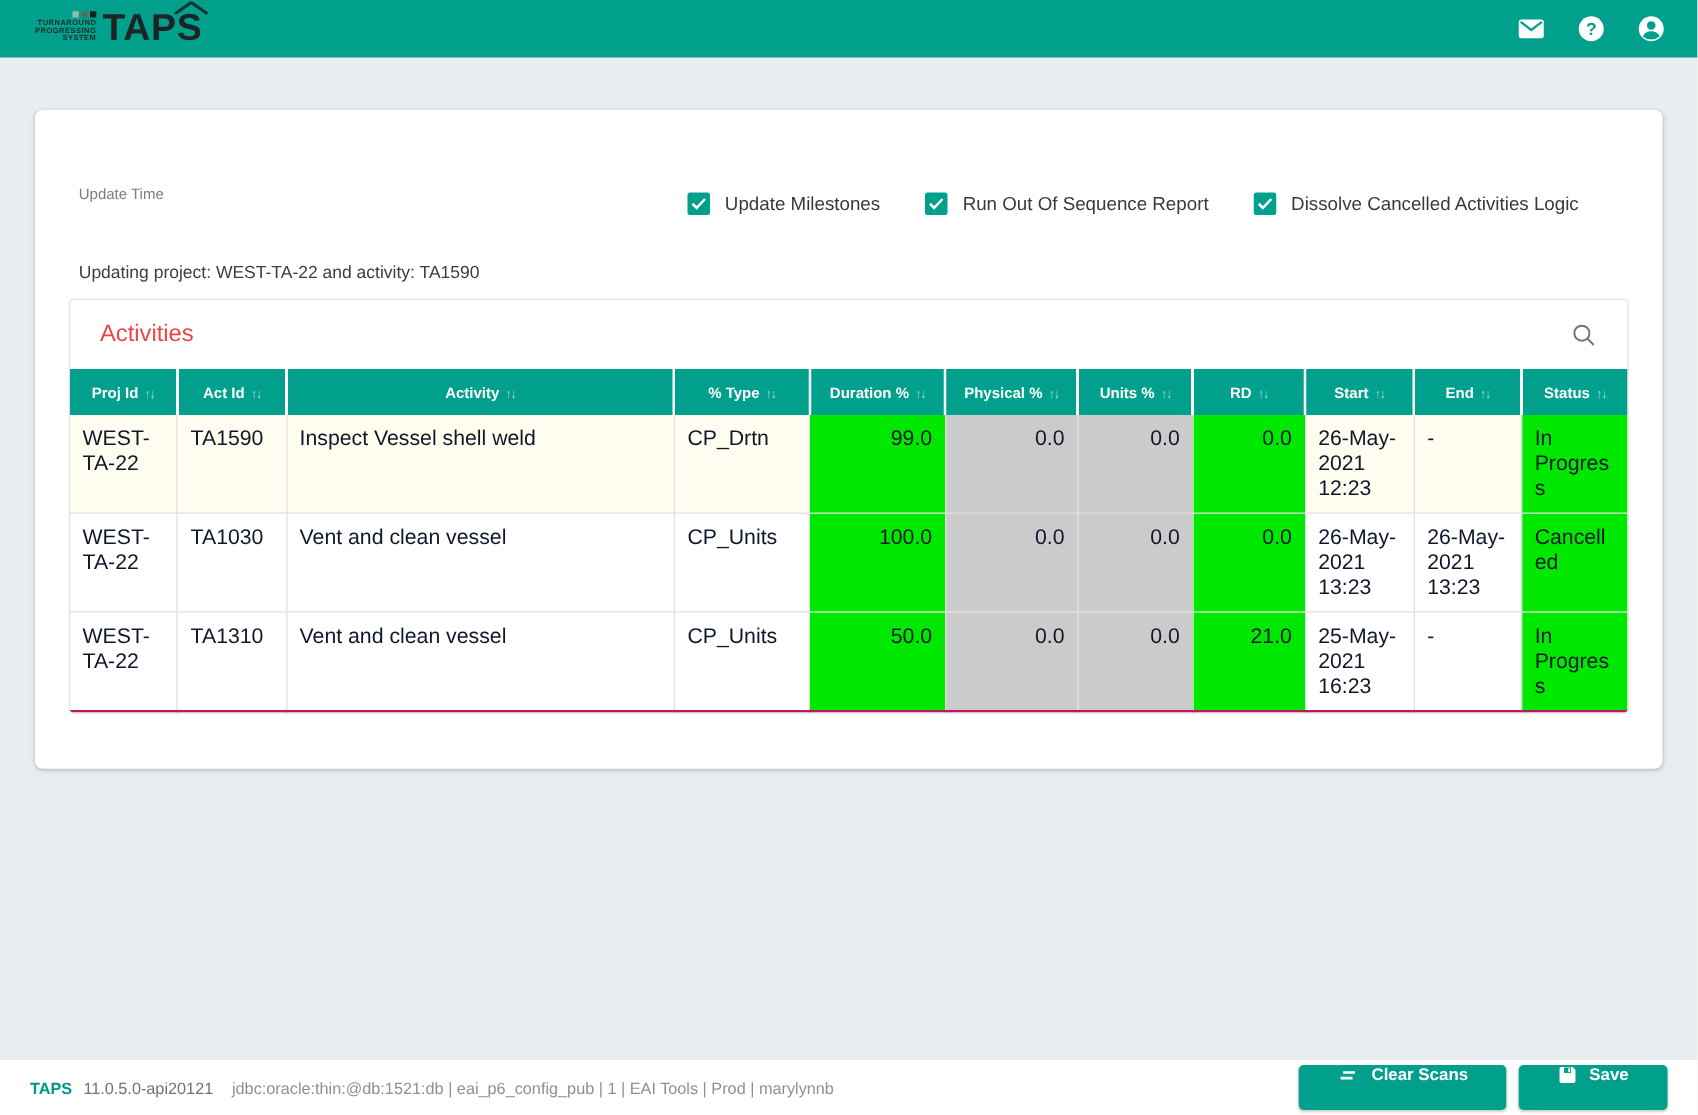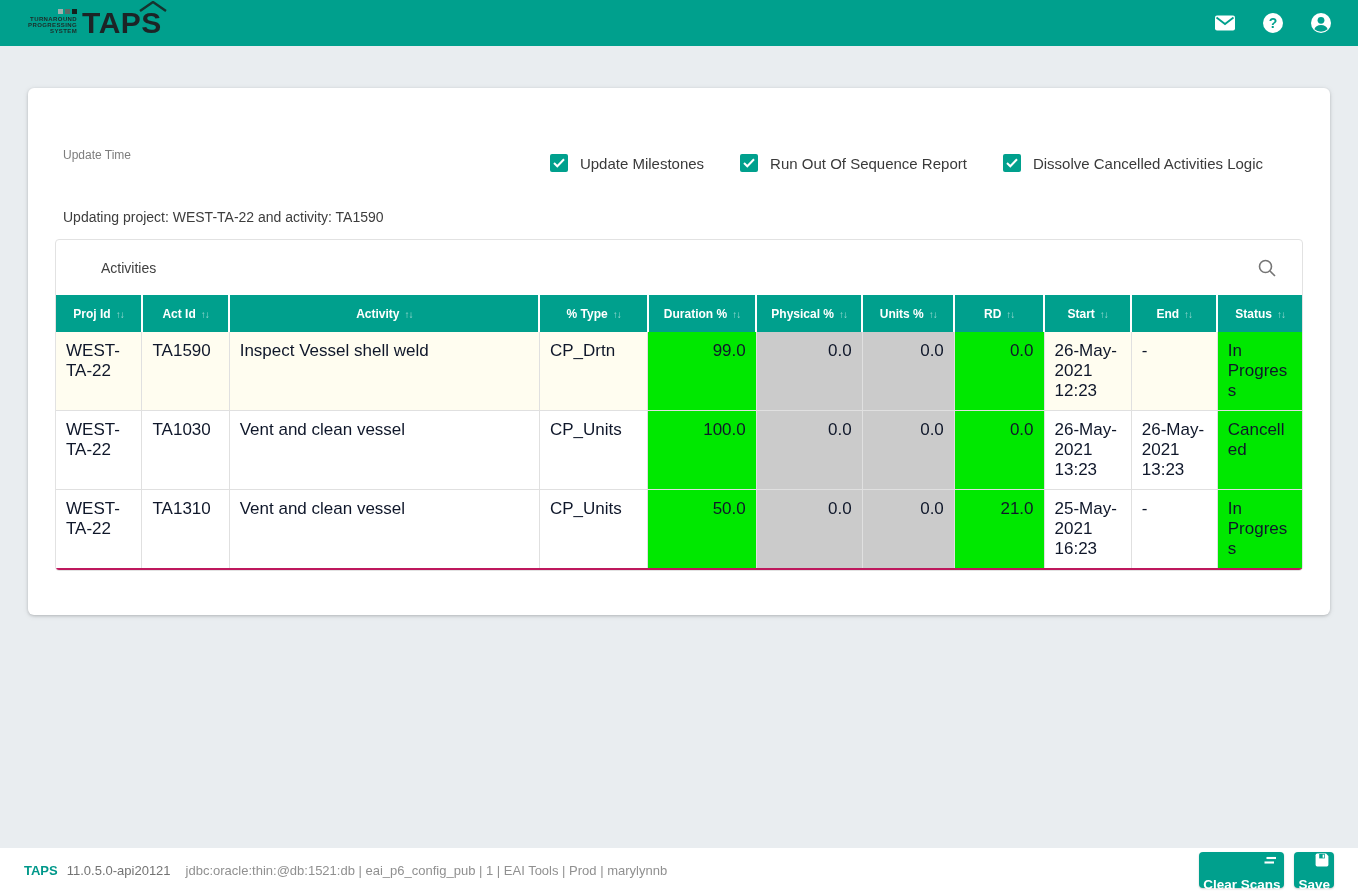--- a/index.html
+++ b/index.html
@@ -48,21 +48,21 @@
   .cb-group{ display:flex; align-items:center; gap:36px; margin-top:42px; margin-right:40px; }
   .cb{ display:flex; align-items:center; gap:12px; cursor:pointer; }
   .cb-box{ width:18px; height:18px; border-radius:2px; background:var(--accent); display:flex; align-items:center; justify-content:center; }
   .cb-label{ font-size:15px; color:#3a3a3a; }
 
   .status-line{ margin:37px 0 14px 8px; font-size:14px; color:#3d3d3d; }
 
   
   .panel{ border:1px solid #e2e2e2; border-radius:4px; overflow:hidden; }
   .panel-head{ display:flex; align-items:center; justify-content:space-between; padding:17px 24px 16px; }
-  .panel-title{ font-size:14px; font-weight:500; color:#404040;margin-left:21px; }
+  .panel-title{ font-size:19px; font-weight:500; color:#ef4444; }
   .search-btn{ background:none; border:none; cursor:pointer; display:flex; padding:0; }
 
   table.acts{ width:100%; border-collapse:collapse; table-layout:fixed; border-bottom:2px solid #be185d; }
   table.acts thead th{
     background:var(--accent); color:#fff; font-size:12px; font-weight:bold;
     padding:10px 6px; text-align:center; height:37px;
     border-right:2px solid #ffffff; white-space:nowrap; overflow:hidden;
   }
   table.acts thead th:last-child{ border-right:none; }
   .sort{ font-size:10px; color:rgba(255,255,255,.6); margin-left:5px; letter-spacing:-1px; }
@@ -84,25 +84,24 @@
   .footer{
     position:absolute; left:0; bottom:0; width:100%; height:44px; background:#ffffff;
     display:flex; align-items:center; justify-content:space-between; padding:0 24px;
   }
   .footer-left{ display:flex; align-items:baseline; gap:9px; font-size:13px; }
   .f-app{ color:#00988a; font-weight:bold; }
   .f-version{ color:#737373; }
   .f-info{ color:#909090; margin-left:6px; }
   .footer-right{ display:flex; align-items:center; gap:10px; }
   .btn{
-    display:flex; align-items:flex-end; gap:9px; height:36px; padding:0 4px;
+    display:flex; align-items:flex-start; gap:9px; height:36px; padding:0 31px;
     background:var(--accent); color:#fff; border:none; border-radius:4px;
     font-family:"Liberation Sans", sans-serif; font-size:13.5px; font-weight:bold; cursor:pointer;
     box-shadow:0 1px 2px rgba(0,0,0,.2);
-    flex-direction:column;
   }
 </style>
 </head>
 <body>
 
 <div class="topbar">
   <div class="logo">
     <div class="logo-left">
       <div class="logo-squares">
         <span class="sq1"></span>

